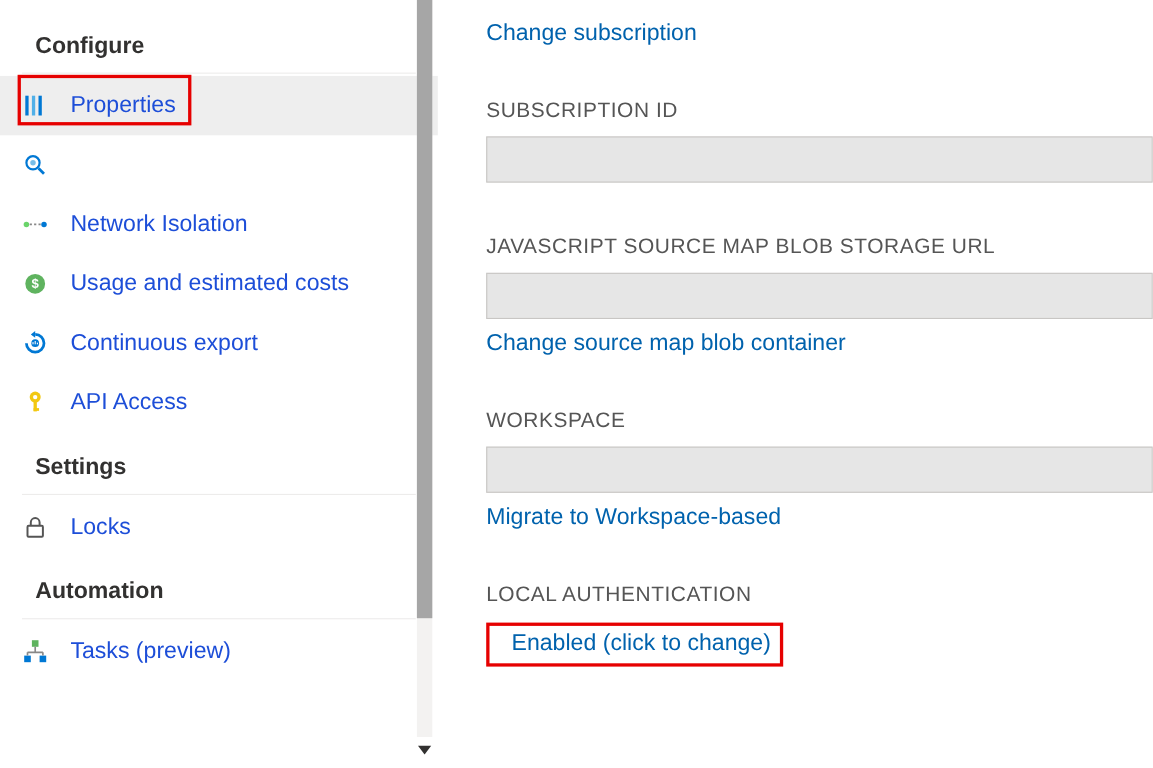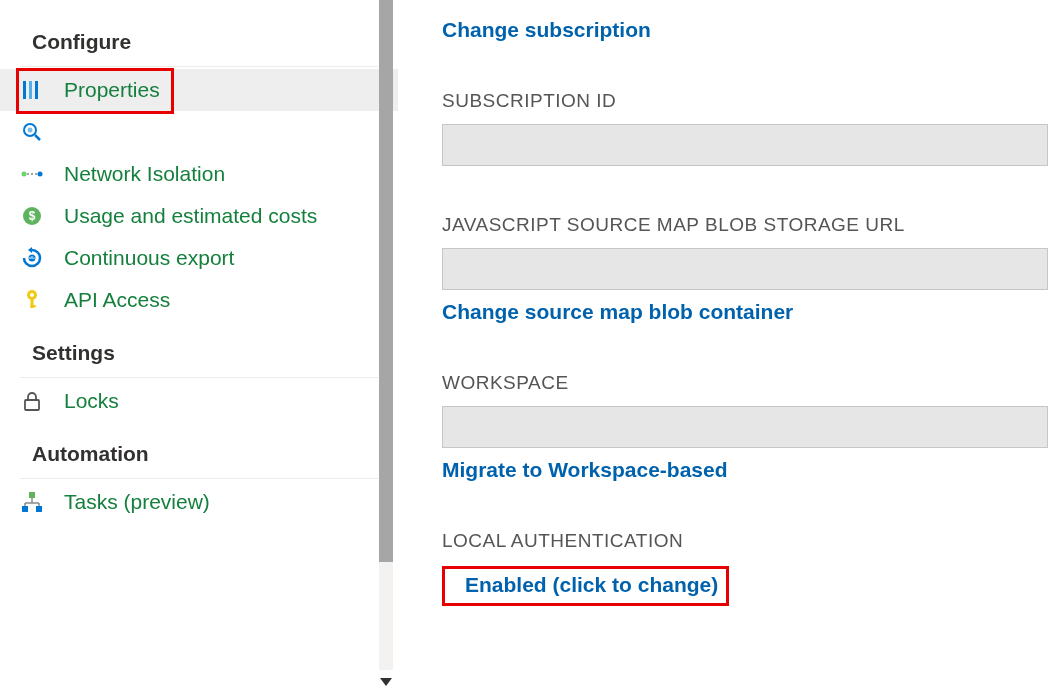--- a/index.html
+++ b/index.html
@@ -33,24 +33,24 @@
   }
   .section-divider {
     height: 1px;
     background: #e1dfdd;
     margin: 0 20px 2px 20px;
     opacity: 0.6;
   }
   .nav-item {
     display: flex;
     align-items: center;
-    height: 42px;
+    height: 54px;
     padding-left: 20px;
     cursor: pointer;
-    color: #15803d;
+    color: #1d4ed8;
   }
   .nav-item.selected { background: #eeeeee; }
   .nav-item .icon {
     width: 24px;
     height: 24px;
     margin-right: 20px;
     display: flex;
     align-items: center;
     justify-content: center;
     flex-shrink: 0;
@@ -99,21 +99,20 @@
   .main {
     flex: 1;
     padding: 0 0 0 44px;
     overflow: hidden;
   }
   .link {
     color: #0062ad;
     font-size: 21px;
     cursor: pointer;
     display: inline-block;
-    font-weight: bold;
   }
   .field-label {
     font-size: 19px;
     color: #555555;
     letter-spacing: 0.5px;
     margin-top: 48px;
     margin-bottom: 12px;
   }
   .field-input {
     width: 100%;

